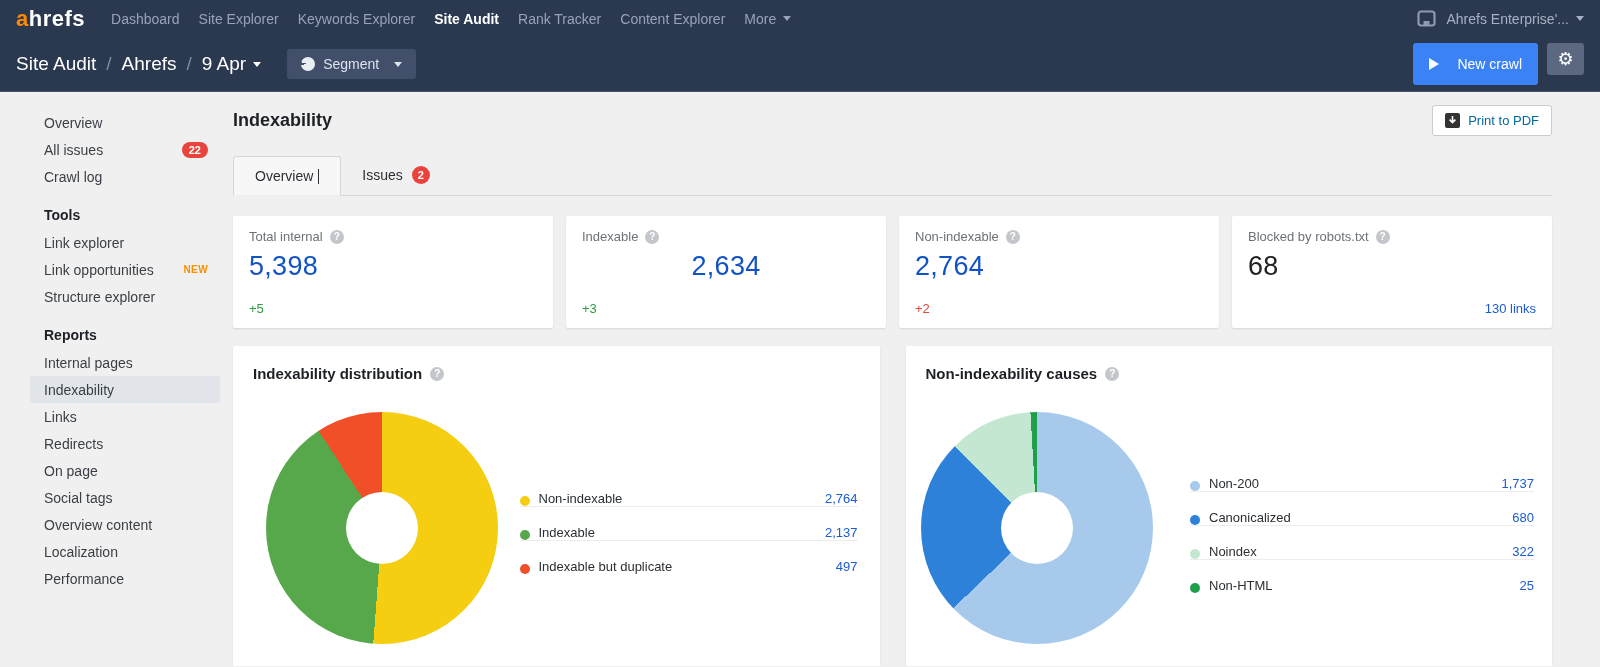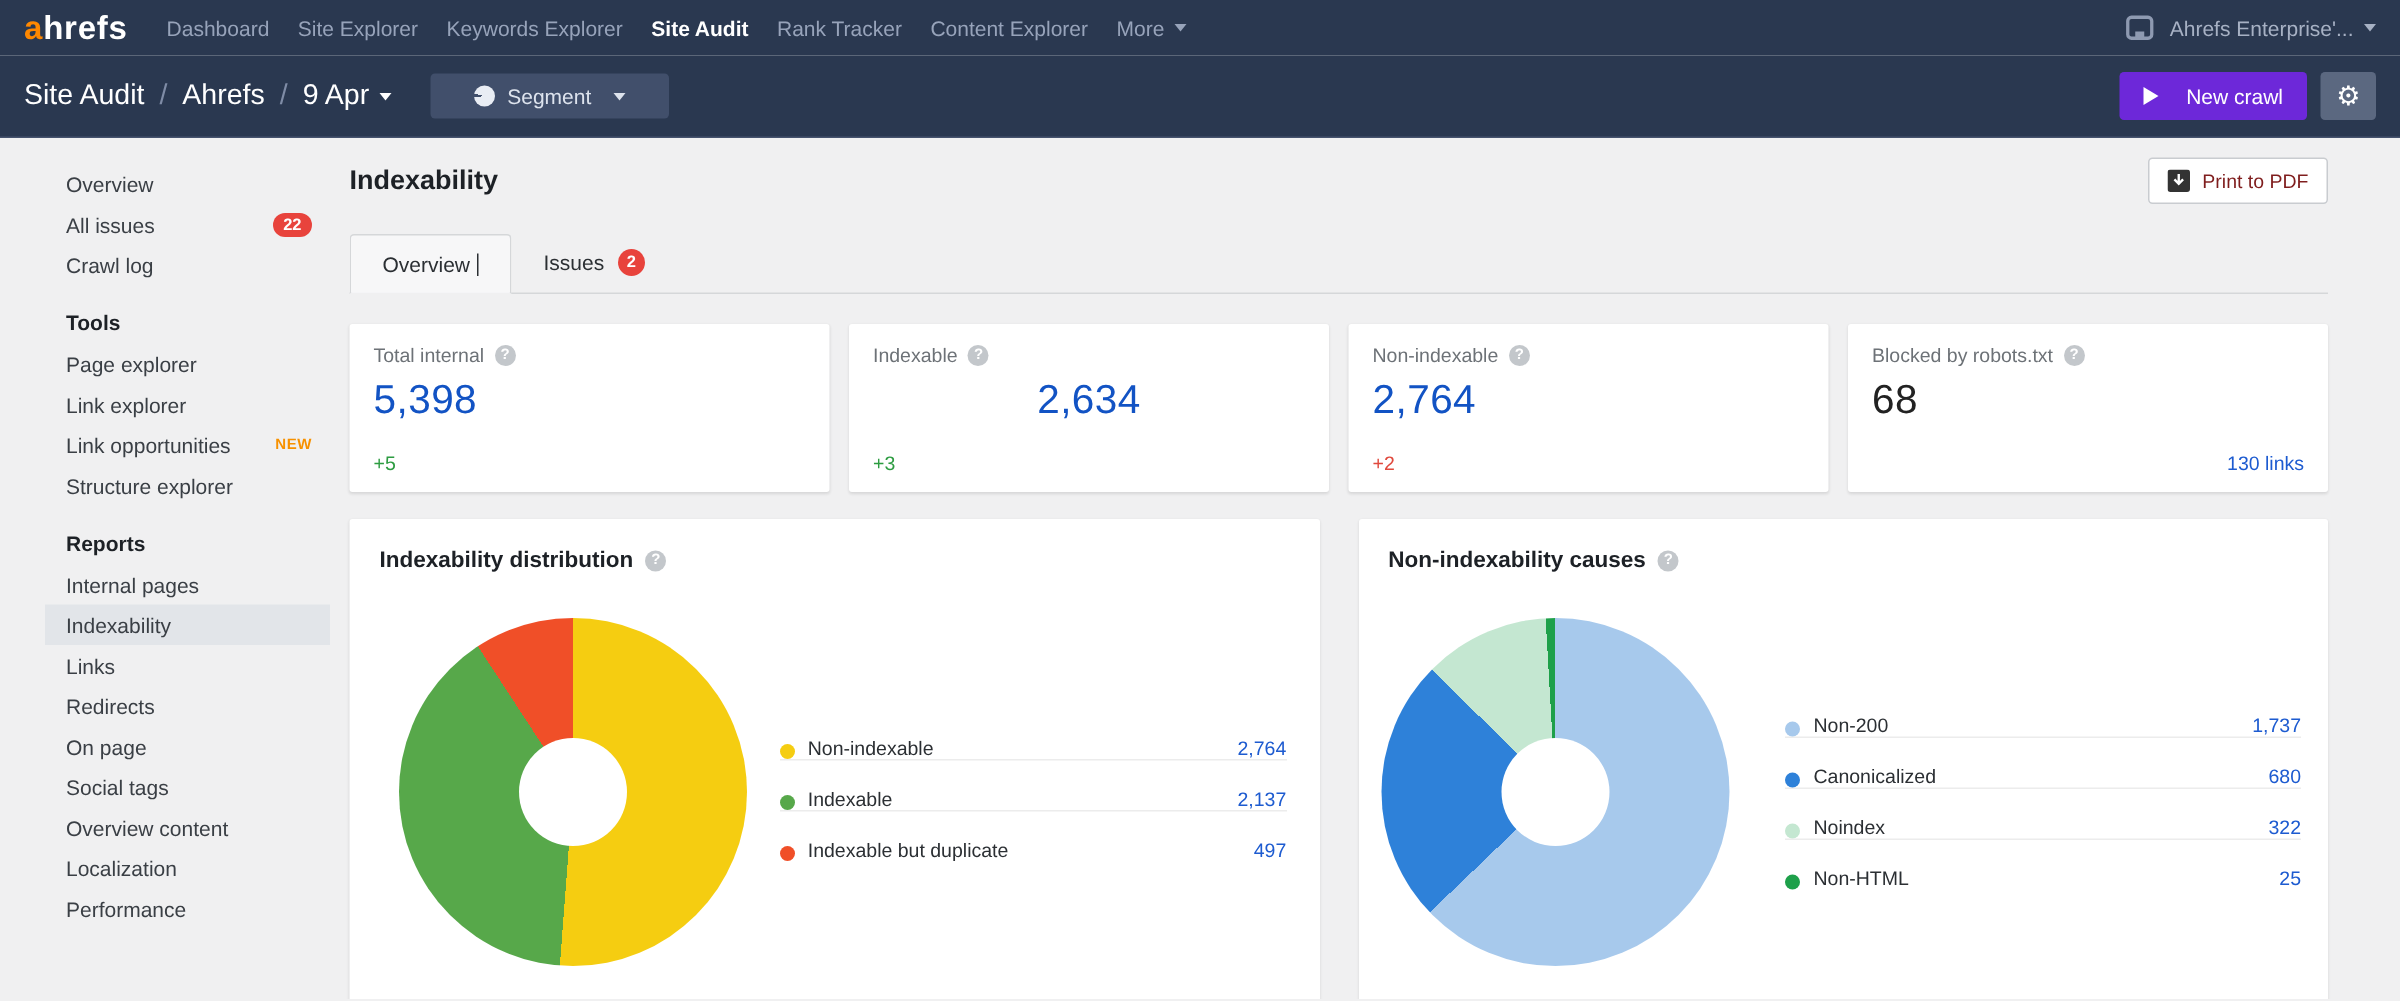--- a/index.html
+++ b/index.html
@@ -15,40 +15,40 @@
   .nav-item.active{color:#fff;font-weight:bold;}
   .topnav-right{margin-left:auto;display:flex;align-items:center;gap:11px;color:#a7b1c4;font-size:14px;}
   .account{display:flex;align-items:center;cursor:pointer;}
   .caret{display:inline-block;width:0;height:0;border-left:4px solid transparent;border-right:4px solid transparent;border-top:5px solid currentColor;margin-left:7px;vertical-align:middle;}
 
   
   .crawlbar{height:55px;background:#2a3850;display:flex;align-items:center;padding:0 16px;border-bottom:1px solid #46536e;box-sizing:border-box;}
   .breadcrumb{font-size:19px;color:#fff;display:flex;align-items:center;gap:10px;}
   .breadcrumb .sep{color:#7f8ca6;}
   .crumb{cursor:pointer;display:flex;align-items:center;}
-  .segment-btn{margin-left:26px;background:#414f6b;color:#dde3ed;border:none;border-radius:3px;height:30px;padding:0 29px;font-size:14px;display:flex;align-items:center;gap:8px;font-family:inherit;cursor:pointer;}
+  .segment-btn{margin-left:26px;background:#414f6b;color:#dde3ed;border:none;border-radius:3px;height:30px;padding:0 14px;font-size:14px;display:flex;align-items:center;gap:8px;font-family:inherit;cursor:pointer;}
   .pie-icon{width:14px;height:14px;border-radius:50%;background:conic-gradient(#e9edf4 0 262deg,rgba(0,0,0,0) 262deg 284deg,#e9edf4 284deg 360deg);display:inline-block;}
   .crawlbar-right{margin-left:auto;display:flex;gap:9px;}
-  .new-crawl-btn{background:#6d28d9;color:#fff;height:32px;border:none;border-radius:3px;padding:0 16px;font-size:14px;display:flex;align-items:center;gap:18px;font-family:inherit;cursor:pointer;}
+  .new-crawl-btn{background:#3b82f6;color:#fff;height:42px;border:none;border-radius:3px;padding:0 16px;font-size:14px;display:flex;align-items:center;gap:18px;font-family:inherit;cursor:pointer;}
   .play-icon{width:0;height:0;border-left:10px solid #fff;border-top:6px solid transparent;border-bottom:6px solid transparent;display:inline-block;}
   .gear-btn{width:37px;height:32px;background:#5b6880;border:none;border-radius:3px;color:#fff;font-size:18px;display:flex;align-items:center;justify-content:center;cursor:pointer;padding:0;}
 
   
   .layout{display:flex;height:574px;overflow:hidden;padding-left:30px;}
   aside{width:190px;flex:none;padding-top:17px;font-size:14px;color:#3a3f45;box-sizing:border-box;}
   .side-item{height:27px;display:flex;align-items:center;padding:0 12px 0 14px;cursor:pointer;}
   .side-item.active{background:#e2e5e9;}
   .side-title{font-weight:bold;color:#1d2126;margin:17px 0 6px 14px;}
   .badge{margin-left:auto;background:#e8433c;color:#fff;font-size:11px;font-weight:bold;border-radius:9px;padding:2px 7px;line-height:12px;}
   .newtag{margin-left:auto;color:#f79100;font-size:10px;font-weight:bold;letter-spacing:.4px;}
 
   main{flex:1;min-width:0;padding:0 48px 0 13px;position:relative;}
   .main-header{display:flex;align-items:center;justify-content:space-between;margin-top:13px;}
   h1{font-size:18px;font-weight:bold;color:#1d2126;margin:0;}
-  .print-btn{background:#fff;border:1px solid #c9ccd0;border-radius:3px;height:31px;padding:0 12px;font-size:13px;color:#7f1d1d;display:flex;align-items:center;gap:8px;font-family:inherit;cursor:pointer;}
+  .print-btn{background:#fff;border:1px solid #c9ccd0;border-radius:3px;height:31px;padding:0 12px;font-size:13px;color:#0369a1;display:flex;align-items:center;gap:8px;font-family:inherit;cursor:pointer;}
 
   .tabs{margin-top:19px;display:flex;border-bottom:1px solid #d5d7d9;align-items:flex-end;}
   .tab{padding:11px 21px;font-size:14px;color:#2b2f33;display:flex;align-items:center;gap:9px;cursor:pointer;}
   .tab.active{background:#f7f7f8;border:1px solid #d5d7d9;border-bottom:1px solid #f0f0f1;border-radius:3px 3px 0 0;margin-bottom:-1px;}
   .text-caret{width:1px;height:15px;background:#2b2f33;display:inline-block;margin-left:-4px;}
   .tab-badge{background:#e8433c;color:#fff;width:18px;height:18px;border-radius:50%;font-size:11px;font-weight:bold;display:flex;align-items:center;justify-content:center;}
 
   .cards{display:flex;gap:13px;margin-top:20px;}
   .card{flex:1;background:#fff;height:112px;box-sizing:border-box;padding:13px 16px;position:relative;box-shadow:0 1px 2px rgba(31,33,36,.12);border-radius:2px;}
   .card-label-row{display:flex;align-items:center;gap:7px;font-size:13px;color:#6d7277;}
@@ -152,23 +152,20 @@
           <span class="side-label">Overview</span>
         </div>
         <div class="side-item">
           <span class="side-label">All issues</span>
           <span class="badge">22</span>
         </div>
         <div class="side-item">
           <span class="side-label">Crawl log</span>
         </div>
         <div class="side-title">Tools</div>
-        <div class="side-item">
-          <span class="side-label">Page explorer</span>
-        </div>
         <div class="side-item">
           <span class="side-label">Link explorer</span>
         </div>
         <div class="side-item">
           <span class="side-label">Link opportunities</span>
           <span class="newtag">NEW</span>
         </div>
         <div class="side-item">
           <span class="side-label">Structure explorer</span>
         </div>

